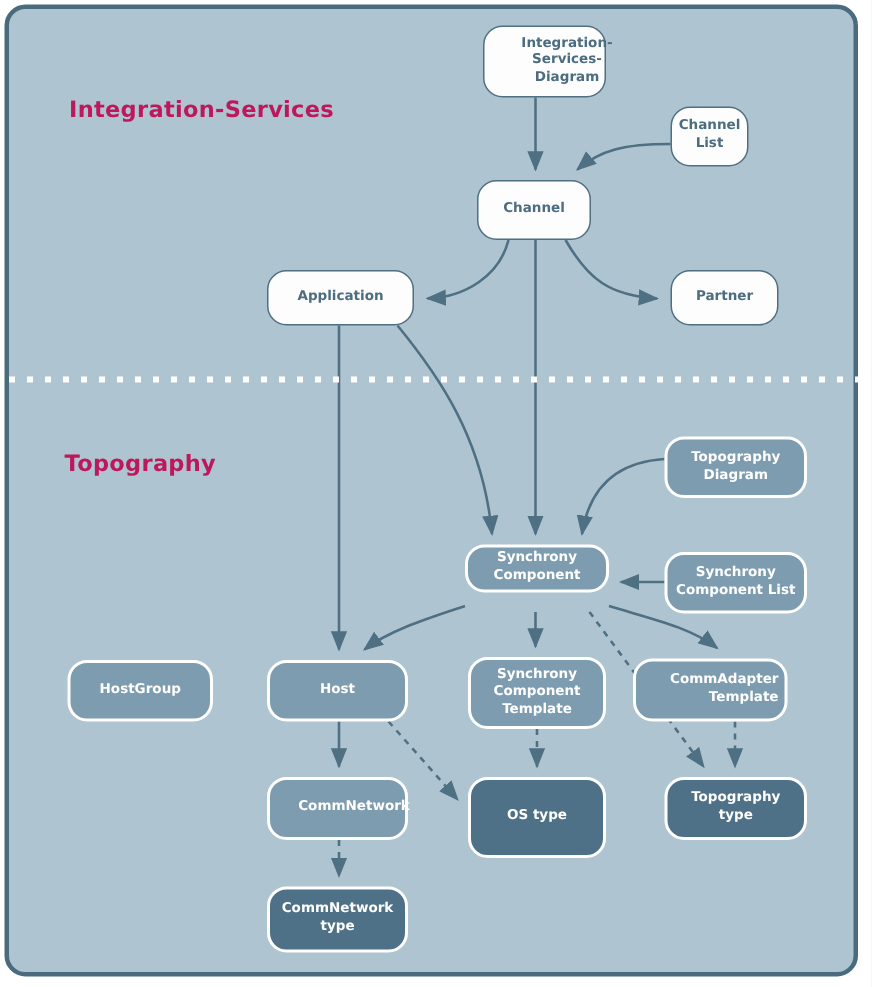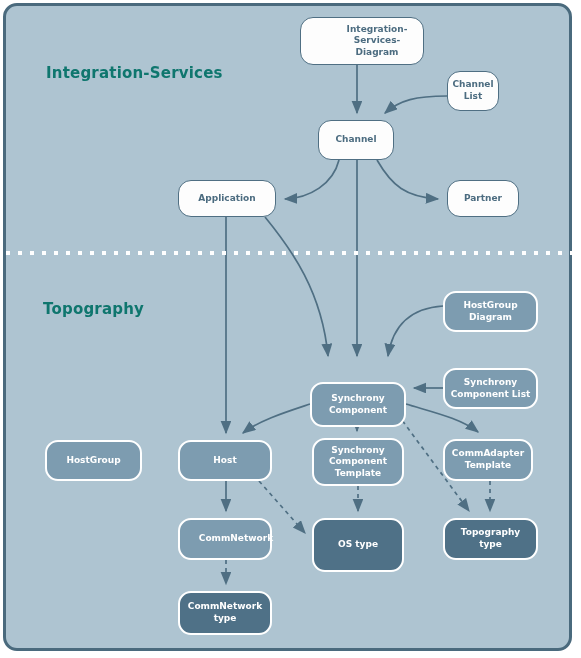--- a/index.html
+++ b/index.html
@@ -42,21 +42,21 @@
     position: absolute;
     left: 6px;
     top: 251px;
     width: 569px;
     height: 4px;
     background-image: repeating-linear-gradient(to right,
       #ffffff 0px, #ffffff 4px, rgba(255,255,255,0) 4px, rgba(255,255,255,0) 12px);
   }
   .section-title {
     position: absolute;
-    color: #0f766e;
+    color: #be185d;
     font-size: 15px;
     font-weight: bold;
     letter-spacing: 0.2px;
     white-space: nowrap;
   }
   #title-integration { left: 46px; top: 64px; }
   #title-topography  { left: 43px; top: 300px; }
 
   .node {
     position: absolute;
@@ -126,65 +126,65 @@
       <path d="M490,481 L490,511" marker-end="url(#arrow-dash)"></path>
       <path d="M226,560 L226,584" marker-end="url(#arrow-dash)"></path>
     </g>
   </svg>
 
   <div class="divider"></div>
 
   <div class="section-title" id="title-integration">Integration-Services</div>
   <div class="section-title" id="title-topography">Topography</div>
 
-  <div class="node white" style="left:300px;top:17px;width:124px;height:48px;padding-left:34px;">
+  <div class="node white" style="left:322px;top:17px;width:82px;height:48px;padding-left:34px;">
       <span>Integration-Services- Diagram</span>
     </div>
 
   <div class="node white" style="left:447px;top:71px;width:52px;height:40px;">
       <span>Channel List</span>
     </div>
 
   <div class="node white" style="left:318px;top:120px;width:76px;height:40px;">
       <span>Channel</span>
     </div>
 
   <div class="node white" style="left:178px;top:180px;width:98px;height:37px;">
       <span>Application</span>
     </div>
 
   <div class="node white" style="left:447px;top:180px;width:72px;height:37px;">
       <span>Partner</span>
     </div>
 
   <div class="node mid" style="left:443px;top:291px;width:95px;height:41px;">
-      <span>HostGroup Diagram</span>
-    </div>
-
-  <div class="node mid" style="left:310px;top:363px;width:96px;height:45px;margin-top:19px;">
+      <span>Topography Diagram</span>
+    </div>
+
+  <div class="node mid" style="left:310px;top:363px;width:96px;height:32px;">
       <span>Synchrony Component</span>
     </div>
 
   <div class="node mid" style="left:443px;top:368px;width:95px;height:41px;">
       <span>Synchrony Component List</span>
     </div>
 
   <div class="node mid" style="left:45px;top:440px;width:97px;height:41px;">
       <span>HostGroup</span>
     </div>
 
   <div class="node mid" style="left:178px;top:440px;width:94px;height:41px;text-align:right;">
       <span>Host</span>
     </div>
 
   <div class="node mid" style="left:312px;top:438px;width:92px;height:48px;">
       <span>Synchrony Component Template</span>
     </div>
 
-  <div class="node mid" style="left:443px;top:439px;width:90px;height:42px;">
+  <div class="node mid" style="left:422px;top:439px;width:103px;height:42px;text-align:right;">
       <span>CommAdapter Template</span>
     </div>
 
   <div class="node mid" style="left:178px;top:518px;width:94px;height:42px;padding-left:26px;">
       <span>CommNetwork</span>
     </div>
 
   <div class="node dark" style="left:312px;top:518px;width:92px;height:54px;">
       <span>OS type</span>
     </div>

